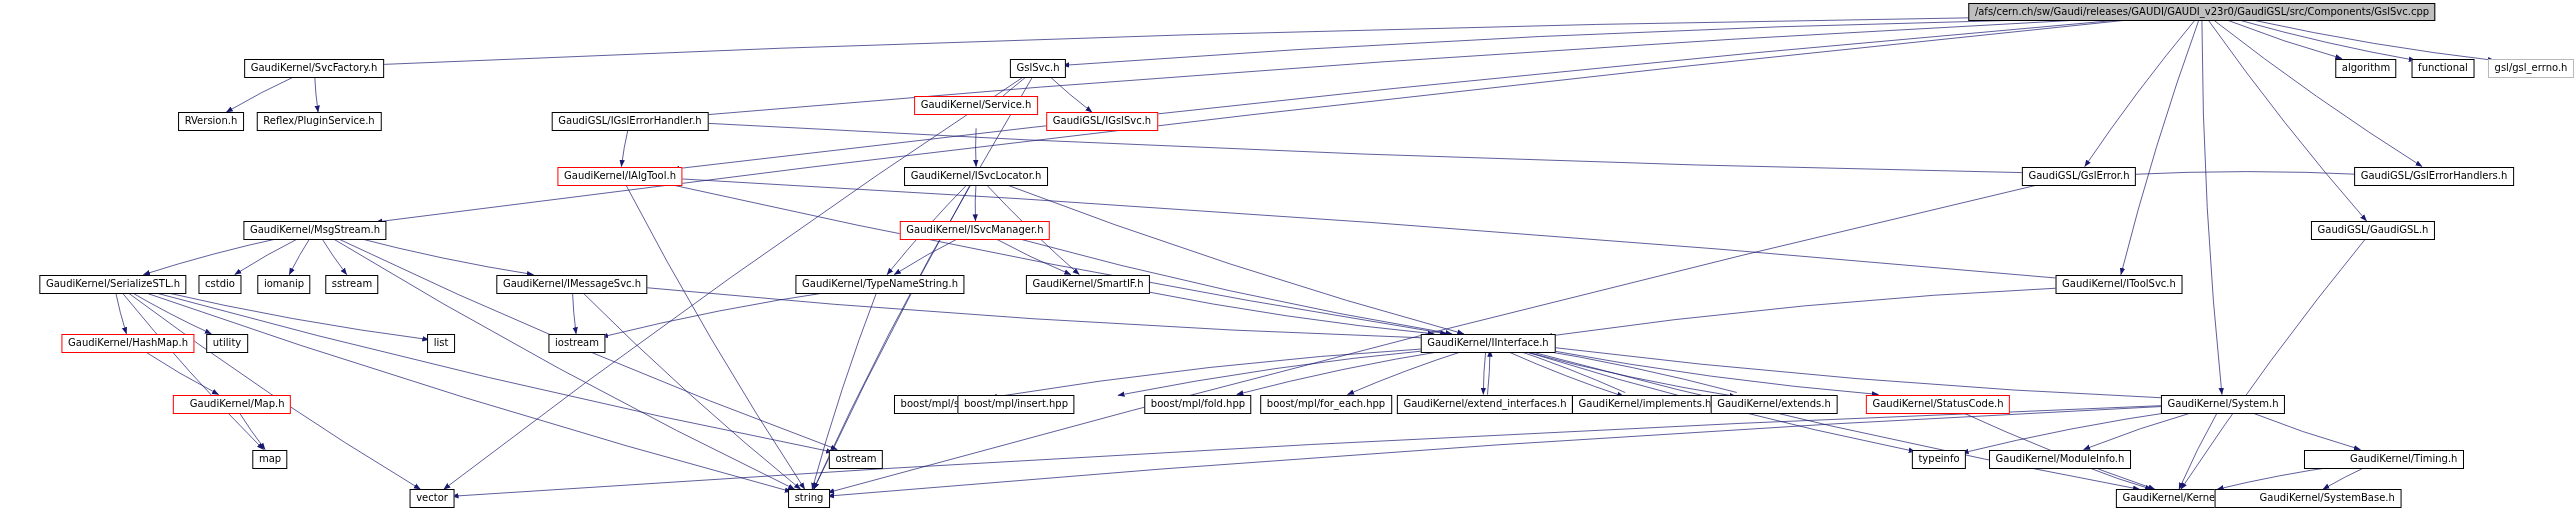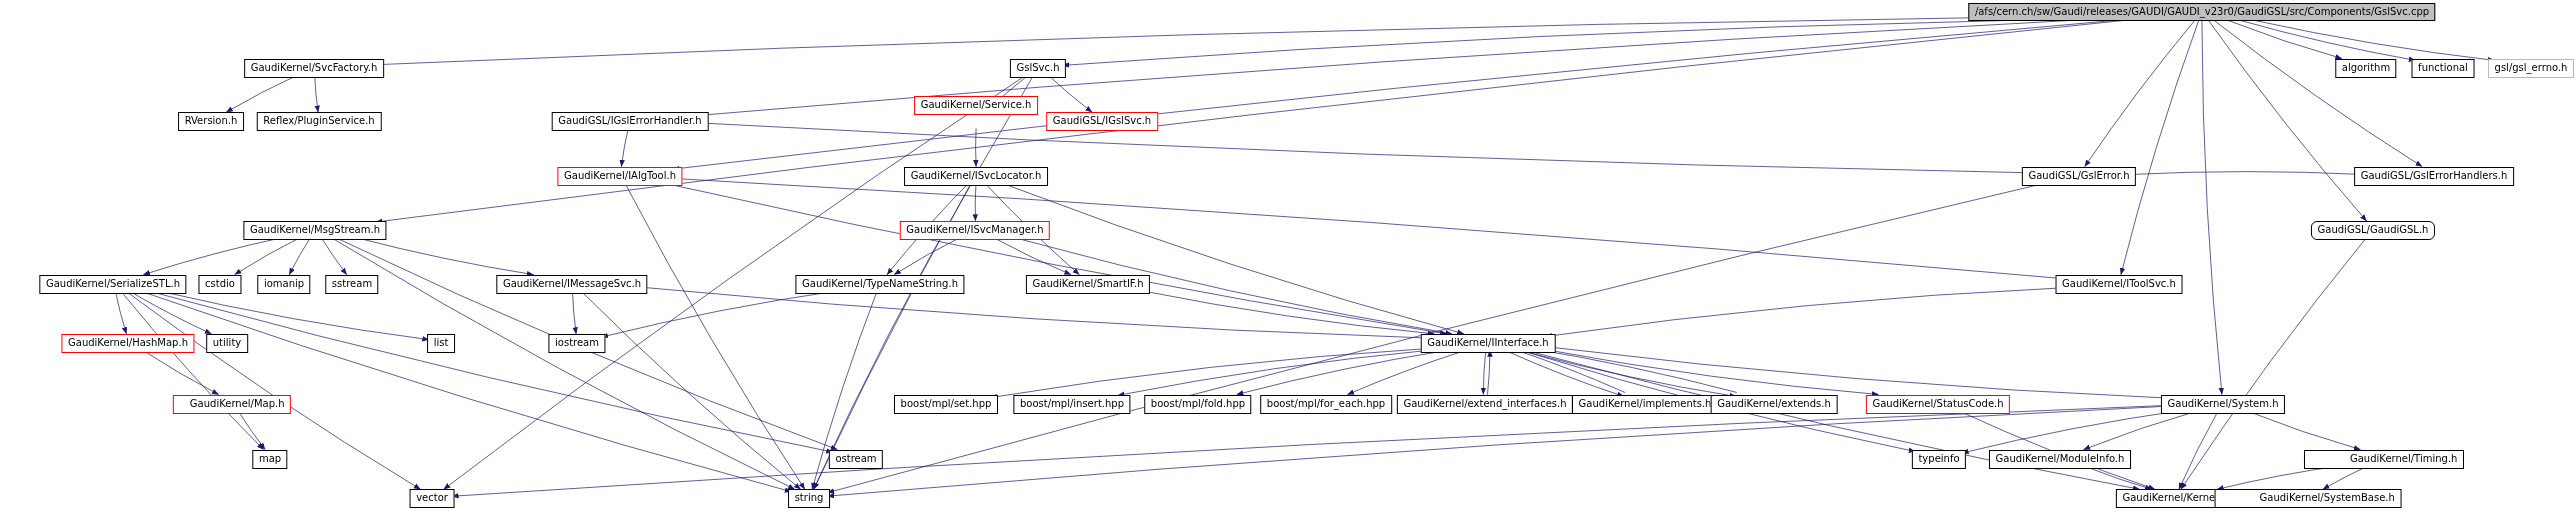--- a/index.html
+++ b/index.html
@@ -127,37 +127,37 @@
       <div class="node leaf" style="left: 319px; top: 112px;">Reflex/PluginService.h</div>
       <div class="node normal" style="left: 630px; top: 112px;">GaudiGSL/IGslErrorHandler.h</div>
       <div class="node red" style="left: 976px; top: 96px;">GaudiKernel/Service.h</div>
       <div class="node red" style="left: 1102px; top: 112px;">GaudiGSL/IGslSvc.h</div>
       <div class="node red" style="left: 620px; top: 167px;">GaudiKernel/IAlgTool.h</div>
       <div class="node normal" style="left: 976px; top: 167px;">GaudiKernel/ISvcLocator.h</div>
       <div class="node normal" style="left: 2079px; top: 167px;">GaudiGSL/GslError.h</div>
       <div class="node normal" style="left: 2434px; top: 167px;">GaudiGSL/GslErrorHandlers.h</div>
       <div class="node normal" style="left: 315px; top: 221px;">GaudiKernel/MsgStream.h</div>
       <div class="node red" style="left: 975px; top: 221px;">GaudiKernel/ISvcManager.h</div>
-      <div class="node normal" style="left: 2373px; top: 221px; border-radius: 6px;">GaudiGSL/GaudiGSL.h</div>
+      <div class="node normal" style="left: 2373px; top: 221px;">GaudiGSL/GaudiGSL.h</div>
       <div class="node normal" style="left: 113px; top: 275px;">GaudiKernel/SerializeSTL.h</div>
       <div class="node leaf" style="left: 220px; top: 275px;">cstdio</div>
       <div class="node leaf" style="left: 284px; top: 275px;">iomanip</div>
       <div class="node leaf" style="left: 352px; top: 275px;">sstream</div>
       <div class="node normal" style="left: 572px; top: 275px;">GaudiKernel/IMessageSvc.h</div>
       <div class="node normal" style="left: 880px; top: 275px;">GaudiKernel/TypeNameString.h</div>
       <div class="node normal" style="left: 1088px; top: 275px;">GaudiKernel/SmartIF.h</div>
       <div class="node normal" style="left: 2119px; top: 275px;">GaudiKernel/IToolSvc.h</div>
       <div class="node red" style="left: 128px; top: 334px;">GaudiKernel/HashMap.h</div>
       <div class="node leaf" style="left: 227px; top: 334px;">utility</div>
       <div class="node leaf" style="left: 441px; top: 334px;">list</div>
       <div class="node leaf" style="left: 577px; top: 334px;">iostream</div>
       <div class="node normal" style="left: 1488px; top: 334px;">GaudiKernel/IInterface.h</div>
       <div class="node red" style="left: 232px; top: 395px; padding-left: 16px;">GaudiKernel/Map.h</div>
       <div class="node leaf" style="left: 946px; top: 395px;">boost/mpl/set.hpp</div>
-      <div class="node leaf" style="left: 1072px; top: 395px;">boost/mpl/insert.hpp</div>
+      <div class="node leaf" style="left: 1016px; top: 395px;">boost/mpl/insert.hpp</div>
       <div class="node leaf" style="left: 1198px; top: 395px;">boost/mpl/fold.hpp</div>
       <div class="node leaf" style="left: 1326px; top: 395px;">boost/mpl/for_each.hpp</div>
       <div class="node normal" style="left: 1485px; top: 395px;">GaudiKernel/extend_interfaces.h</div>
       <div class="node normal" style="left: 1645px; top: 395px;">GaudiKernel/implements.h</div>
       <div class="node normal" style="left: 1774px; top: 395px;">GaudiKernel/extends.h</div>
       <div class="node red" style="left: 1938px; top: 395px;">GaudiKernel/StatusCode.h</div>
       <div class="node normal" style="left: 2223px; top: 395px;">GaudiKernel/System.h</div>
       <div class="node leaf" style="left: 270px; top: 450px;">map</div>
       <div class="node leaf" style="left: 856px; top: 450px;">ostream</div>
       <div class="node leaf" style="left: 1939px; top: 450px;">typeinfo</div>

